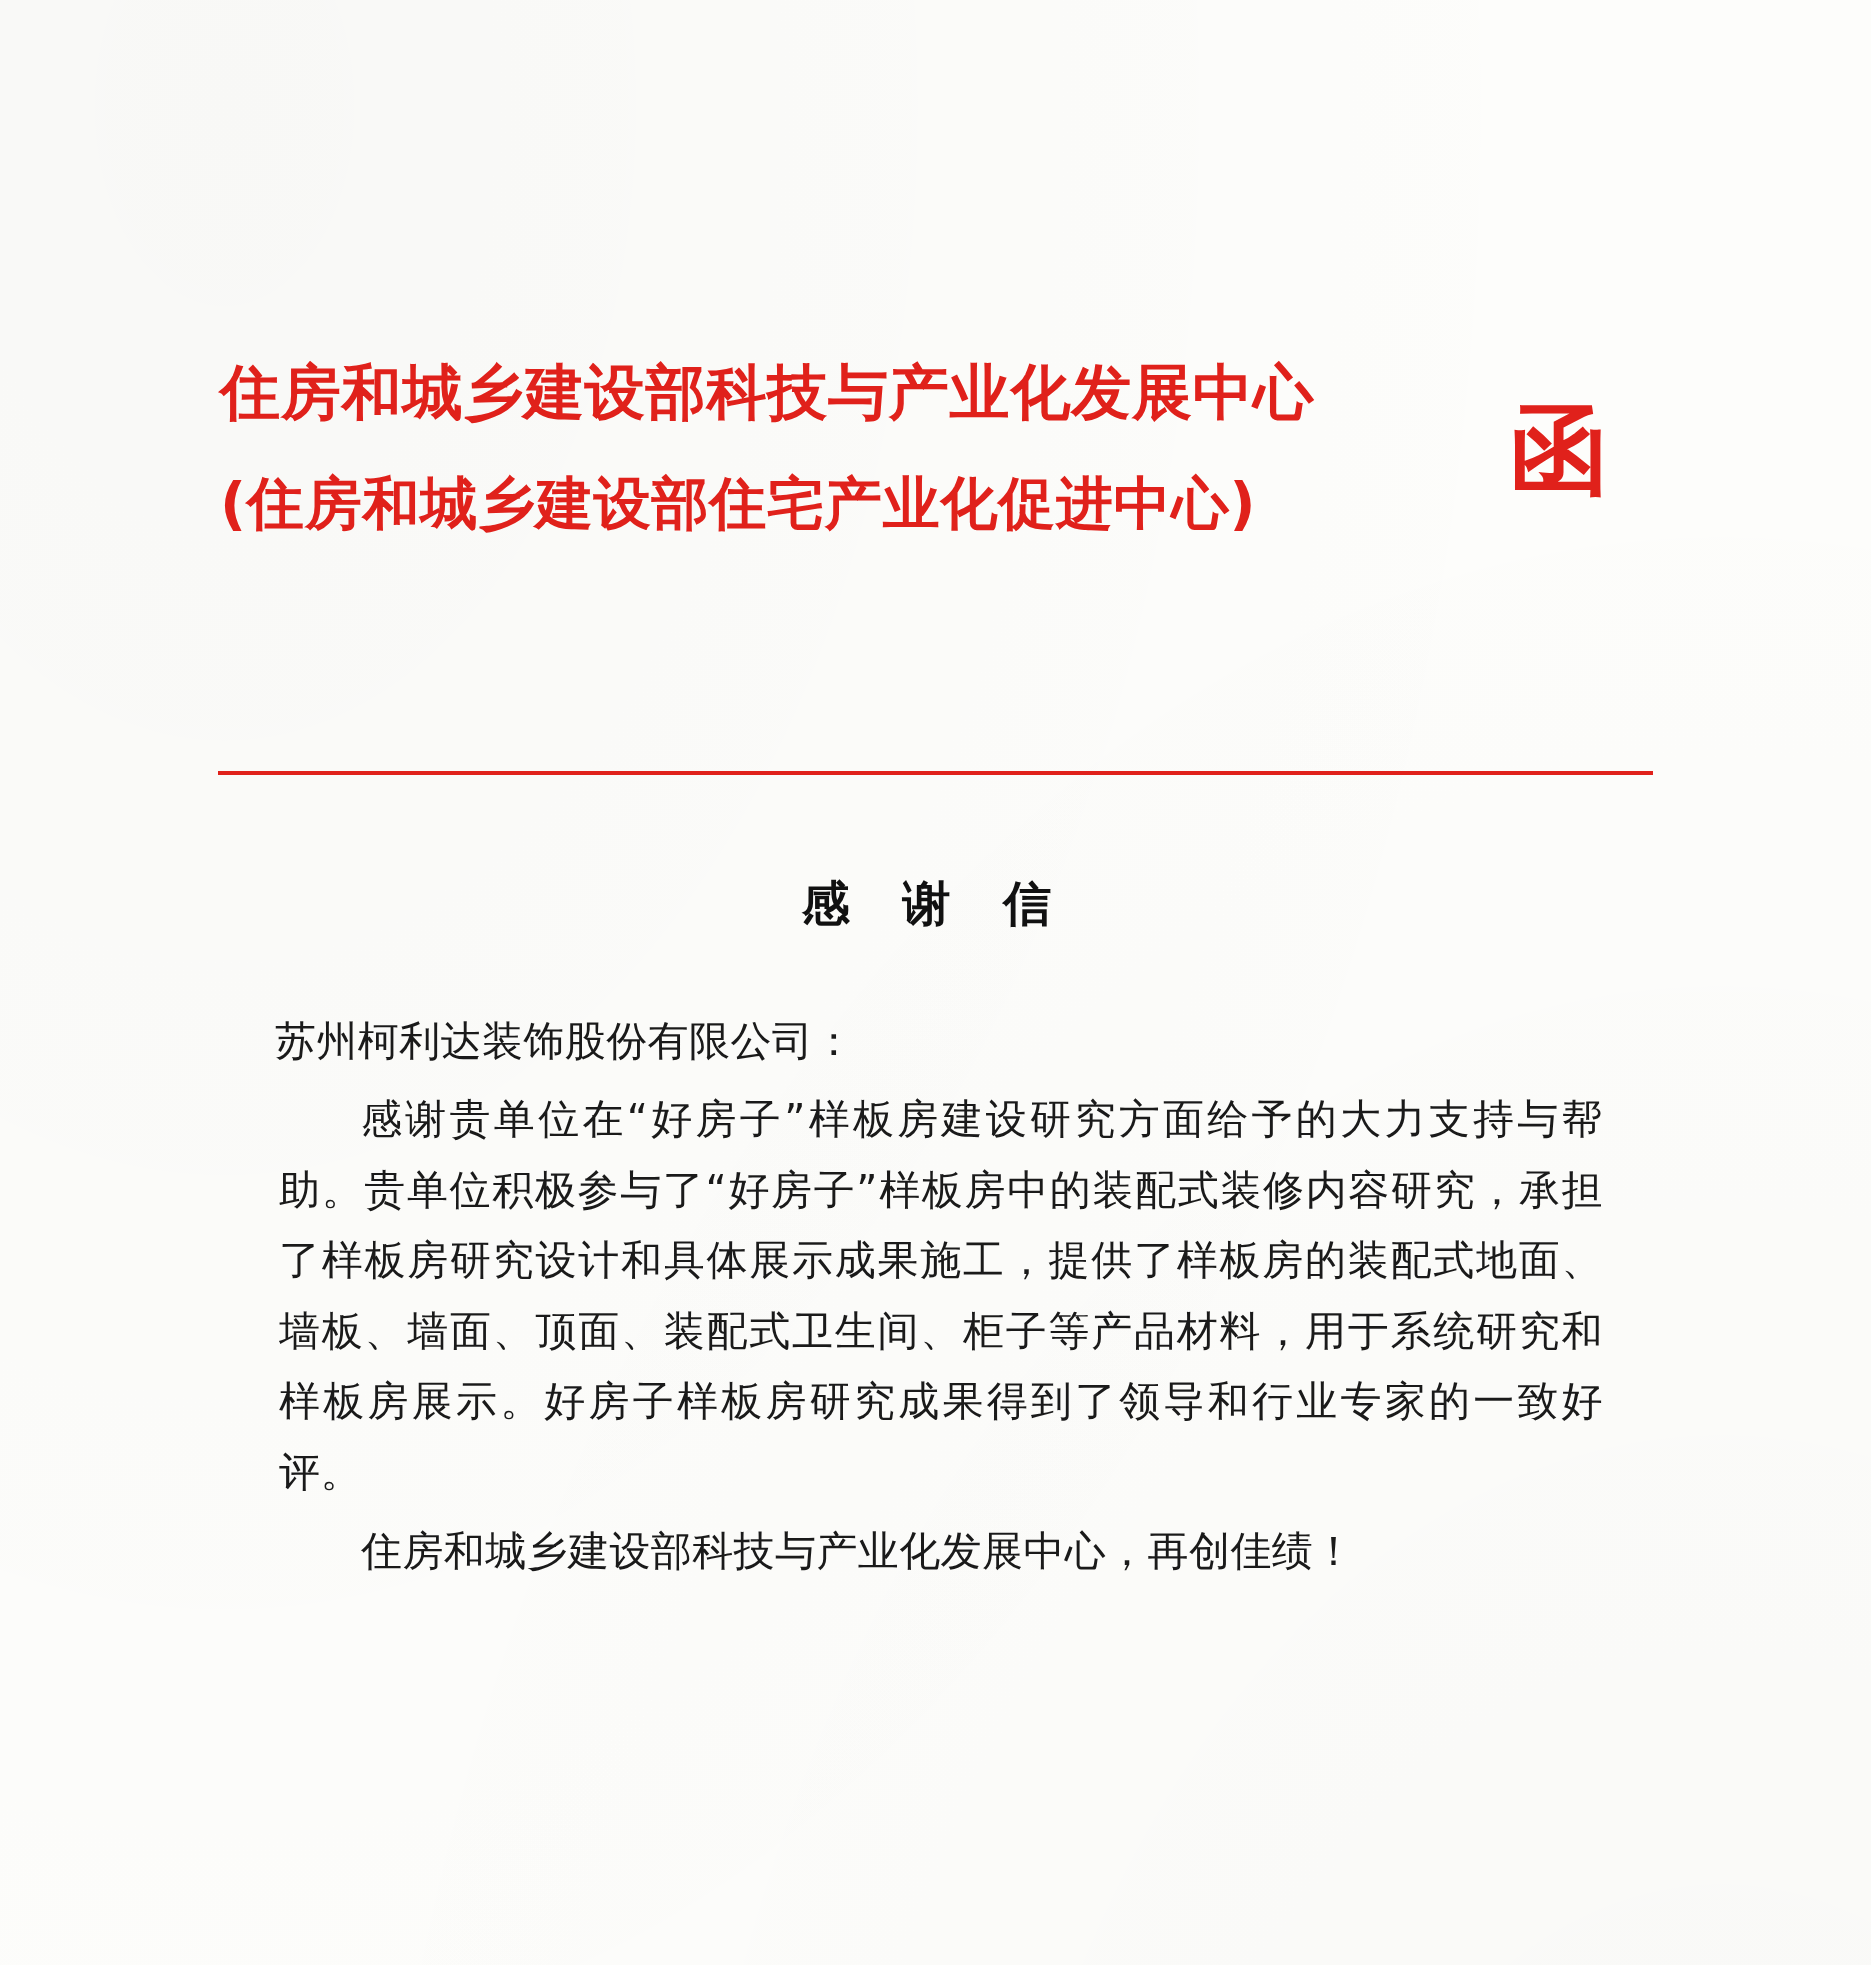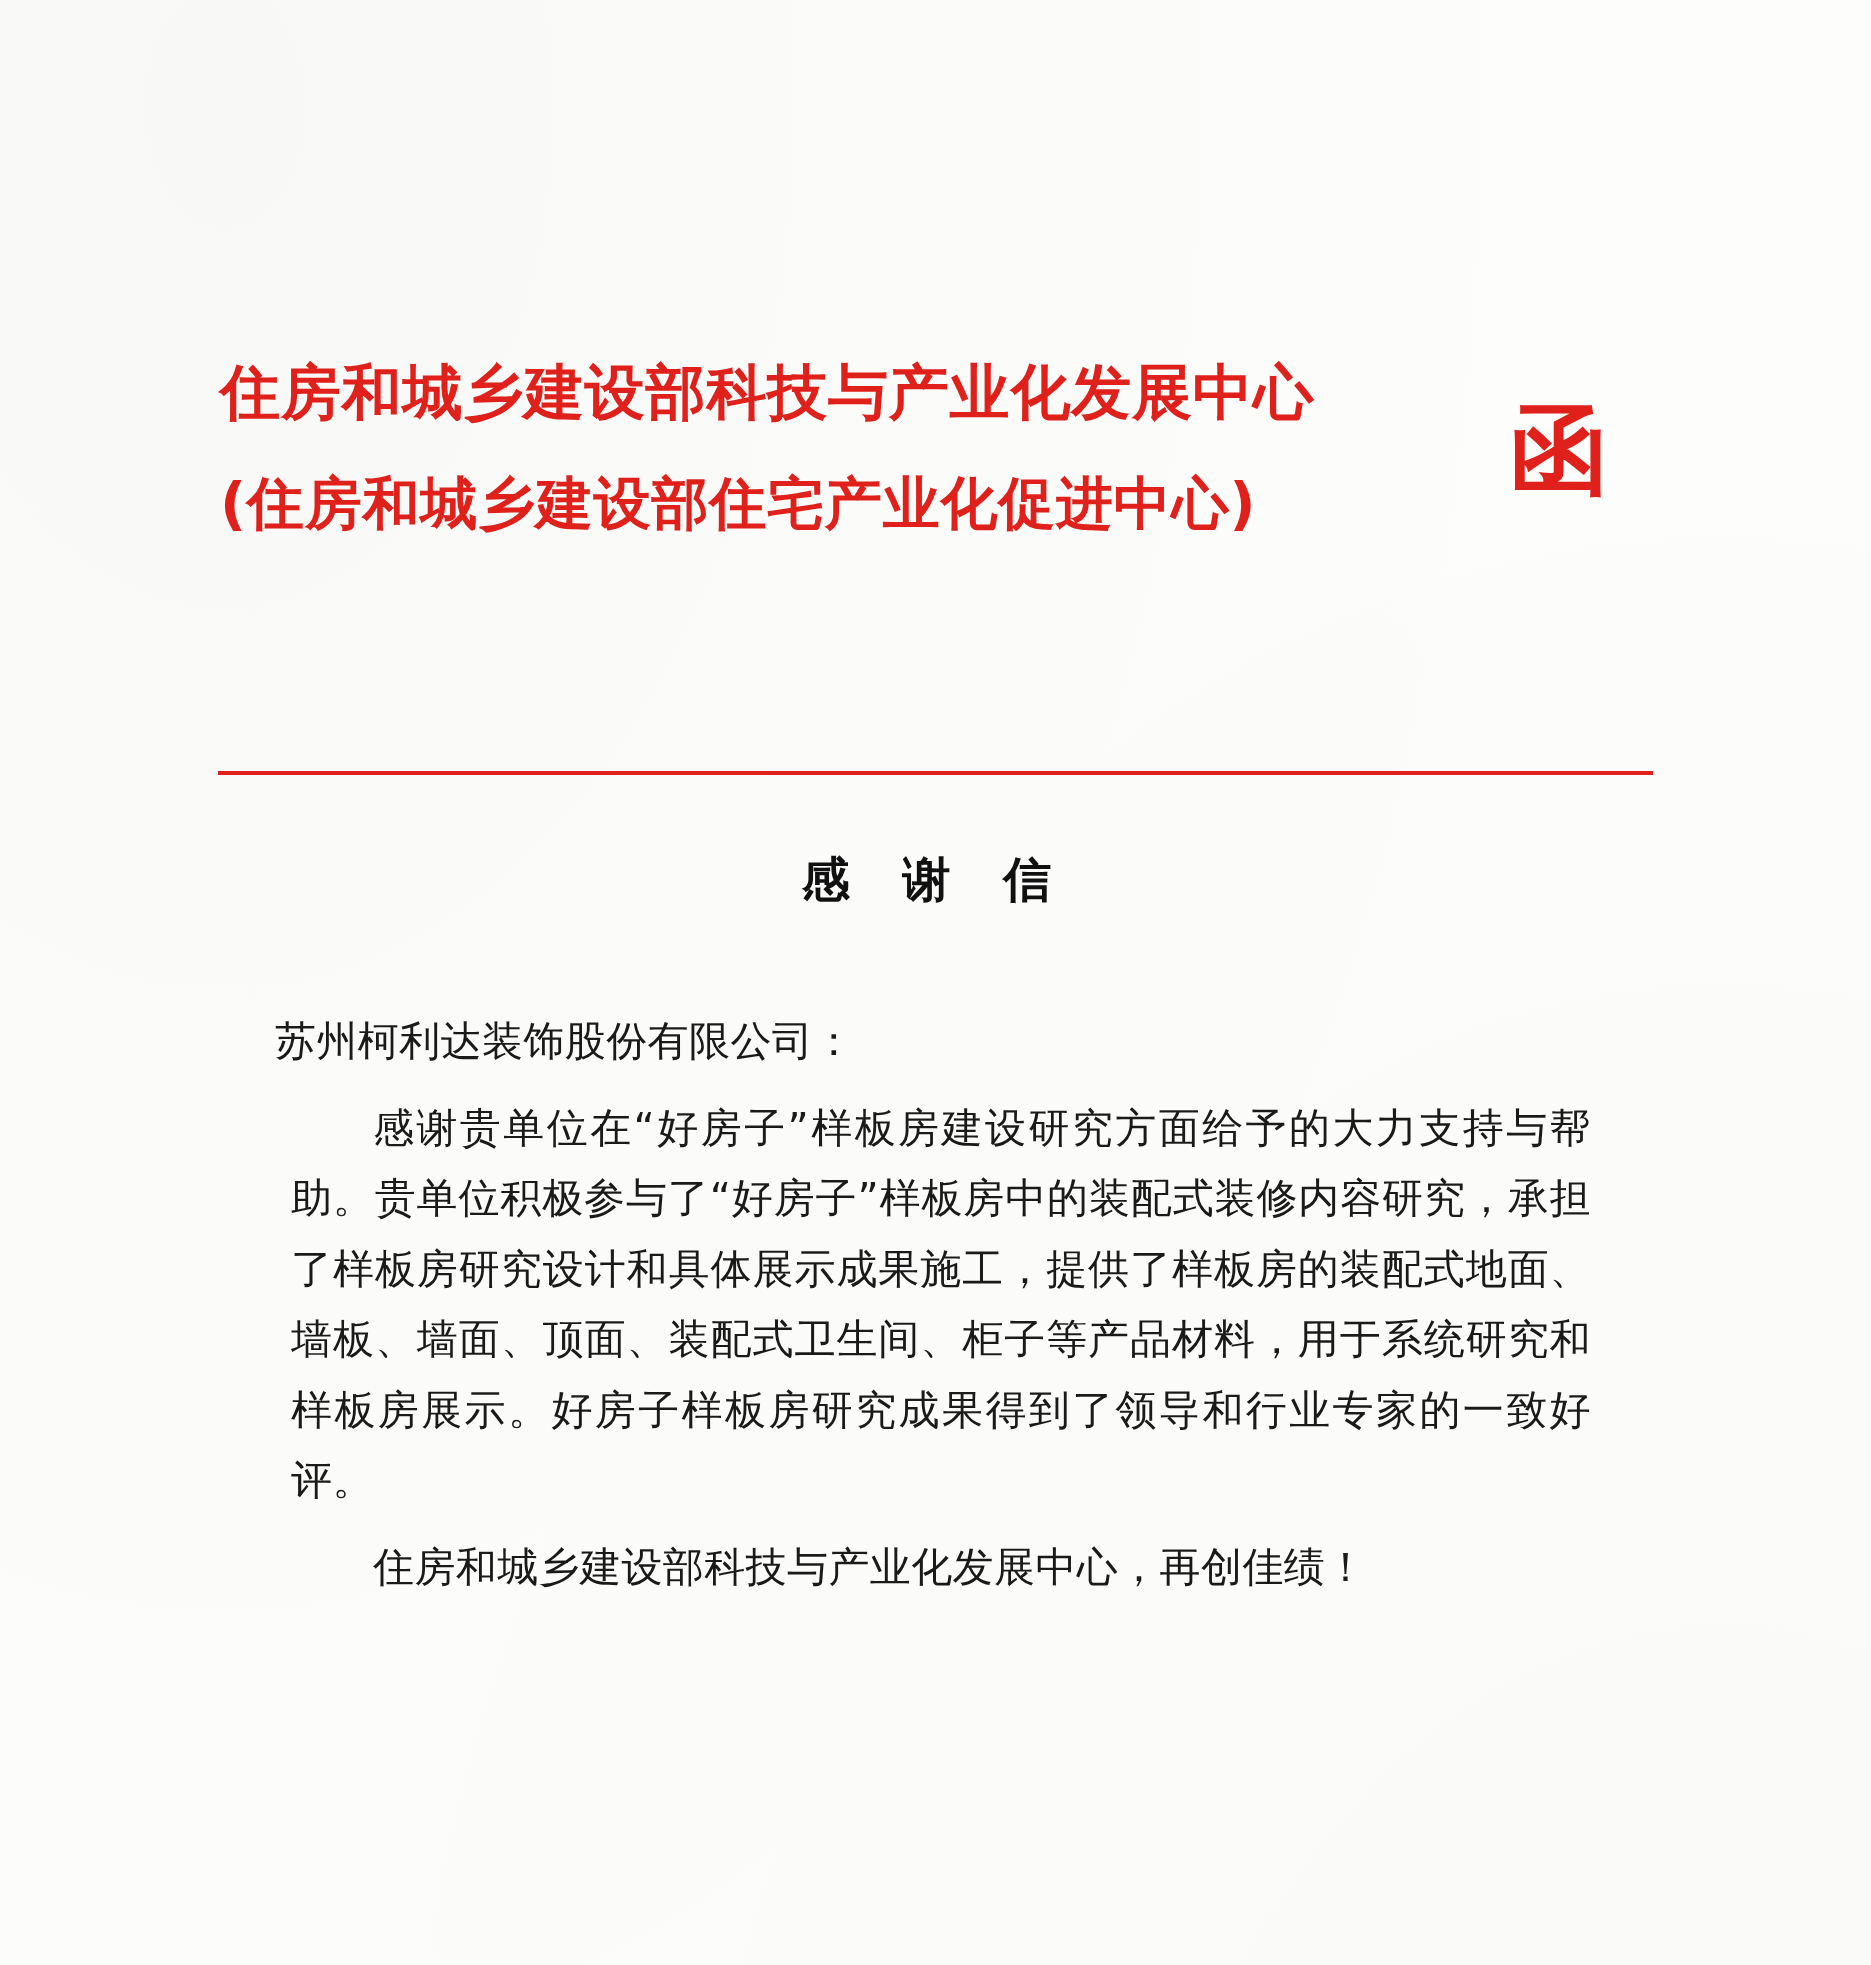--- a/index.html
+++ b/index.html
@@ -71,21 +71,21 @@
     top: 771px;
     width: 1435px;
     height: 3.5px;
     background: #e0211b;
   }
 
   .doc-title {
     position: absolute;
     left: 0;
     right: 0;
-    top: 848px;
+    top: 872px;
     text-align: center;
     font-size: 48px;
     font-weight: bold;
     letter-spacing: 18px;
     color: #111;
     font-family: "DejaVu Sans", "Liberation Sans", sans-serif;
   }
 
   .body-block {
     position: absolute;
@@ -94,21 +94,21 @@
     width: 1332px;
     color: #1a1a1a;
     font-size: 41px;
     line-height: 1.72;
     letter-spacing: 0.4px;
   }
   .salutation {
     margin: 0 0 7.9px 0;
   }
   .para {
-    margin: 16px;
+    margin: 4px;
     text-indent: 82px;
     text-align: justify;
     text-justify: inter-character;
   }
   .para + .para {
     margin-top: 8.6px;
   }
 </style>
 </head>
 <body>

